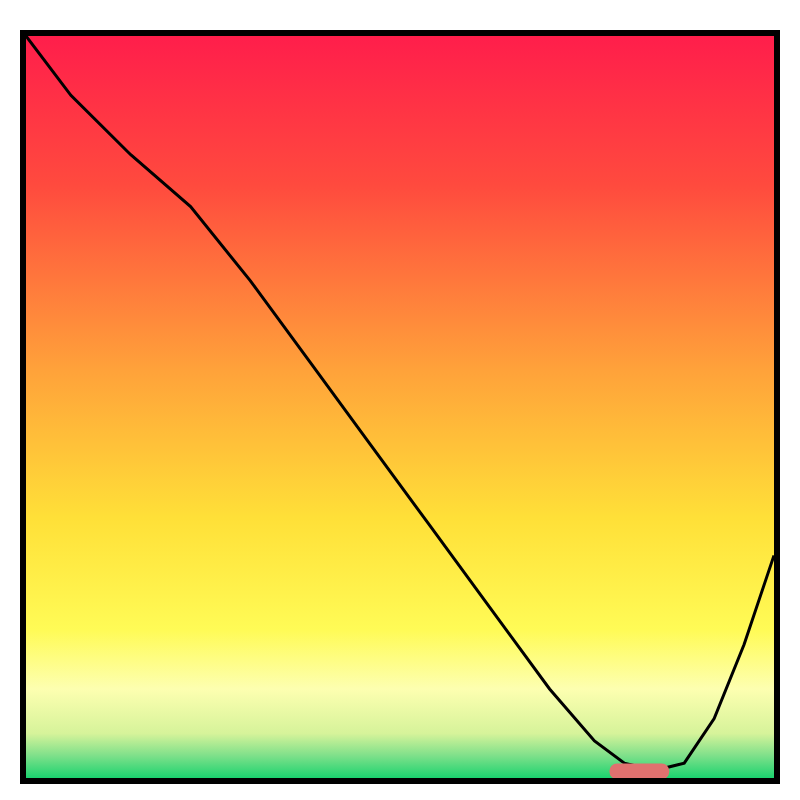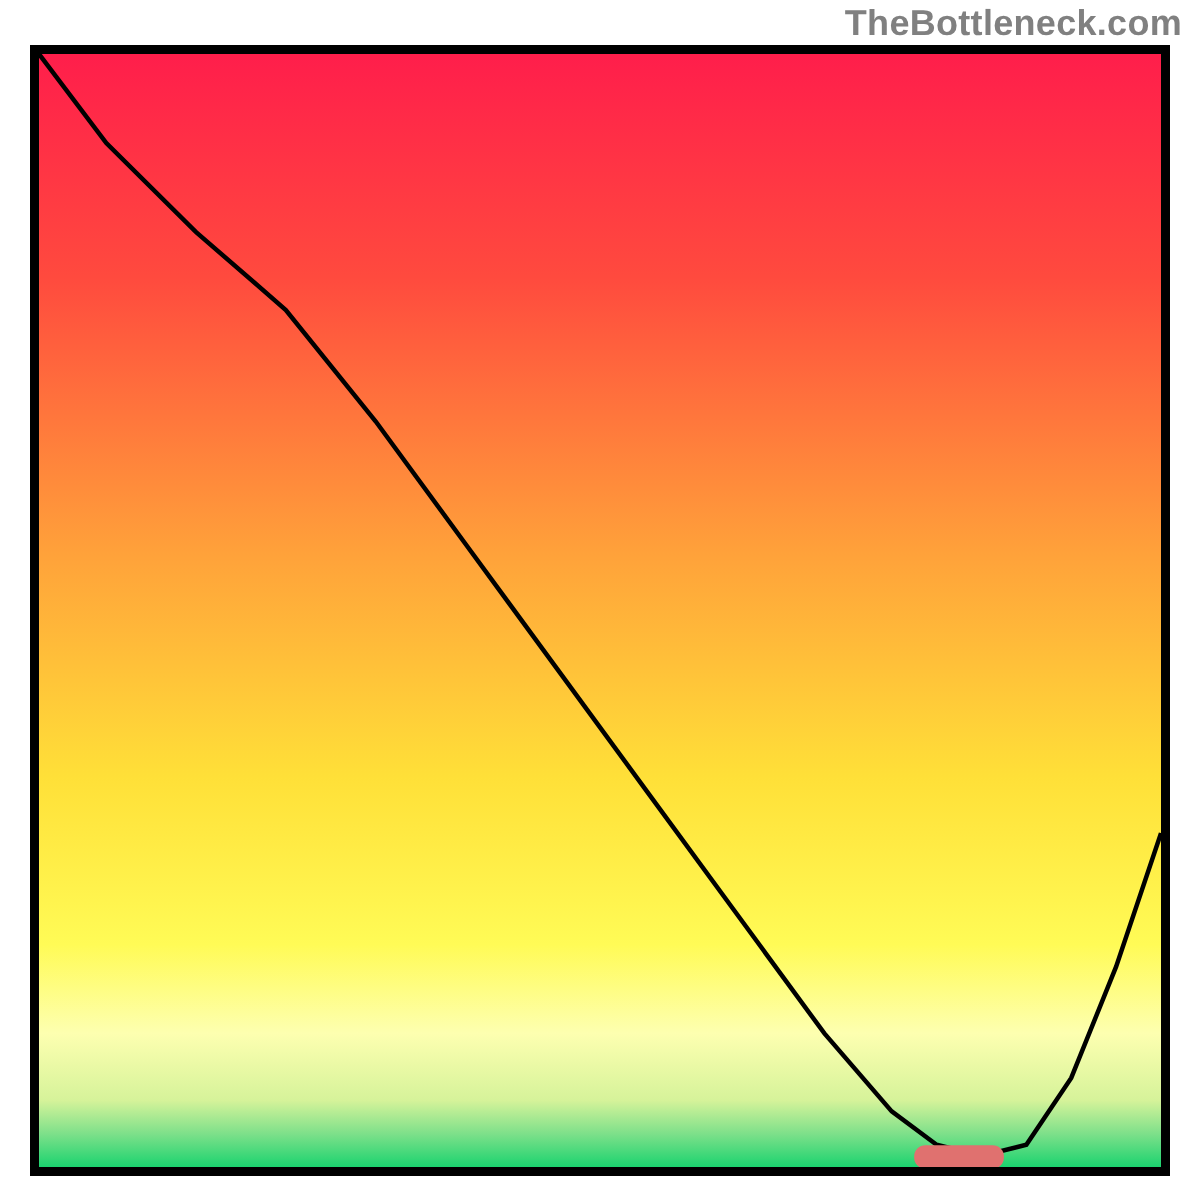--- a/index.html
+++ b/index.html
@@ -41,21 +41,20 @@
     width: 748px;
     height: 742px;
     display: block;
   }
 </style>
 </head>
 <body>
 
 <div class="container">
 
-  <div class="watermark">TheBottleneck.com</div>
 
   <div class="frame"></div>
 
   <svg class="plot" viewBox="0 0 100 100" preserveAspectRatio="none">
     <defs>
       <linearGradient id="bg-grad" x1="0" y1="0" x2="0" y2="1">
       <stop offset="0%" stop-color="#ff1e4b"></stop>
           <stop offset="20%" stop-color="#ff4a3e"></stop>
           <stop offset="45%" stop-color="#ffa23a"></stop>
           <stop offset="65%" stop-color="#ffe038"></stop>

